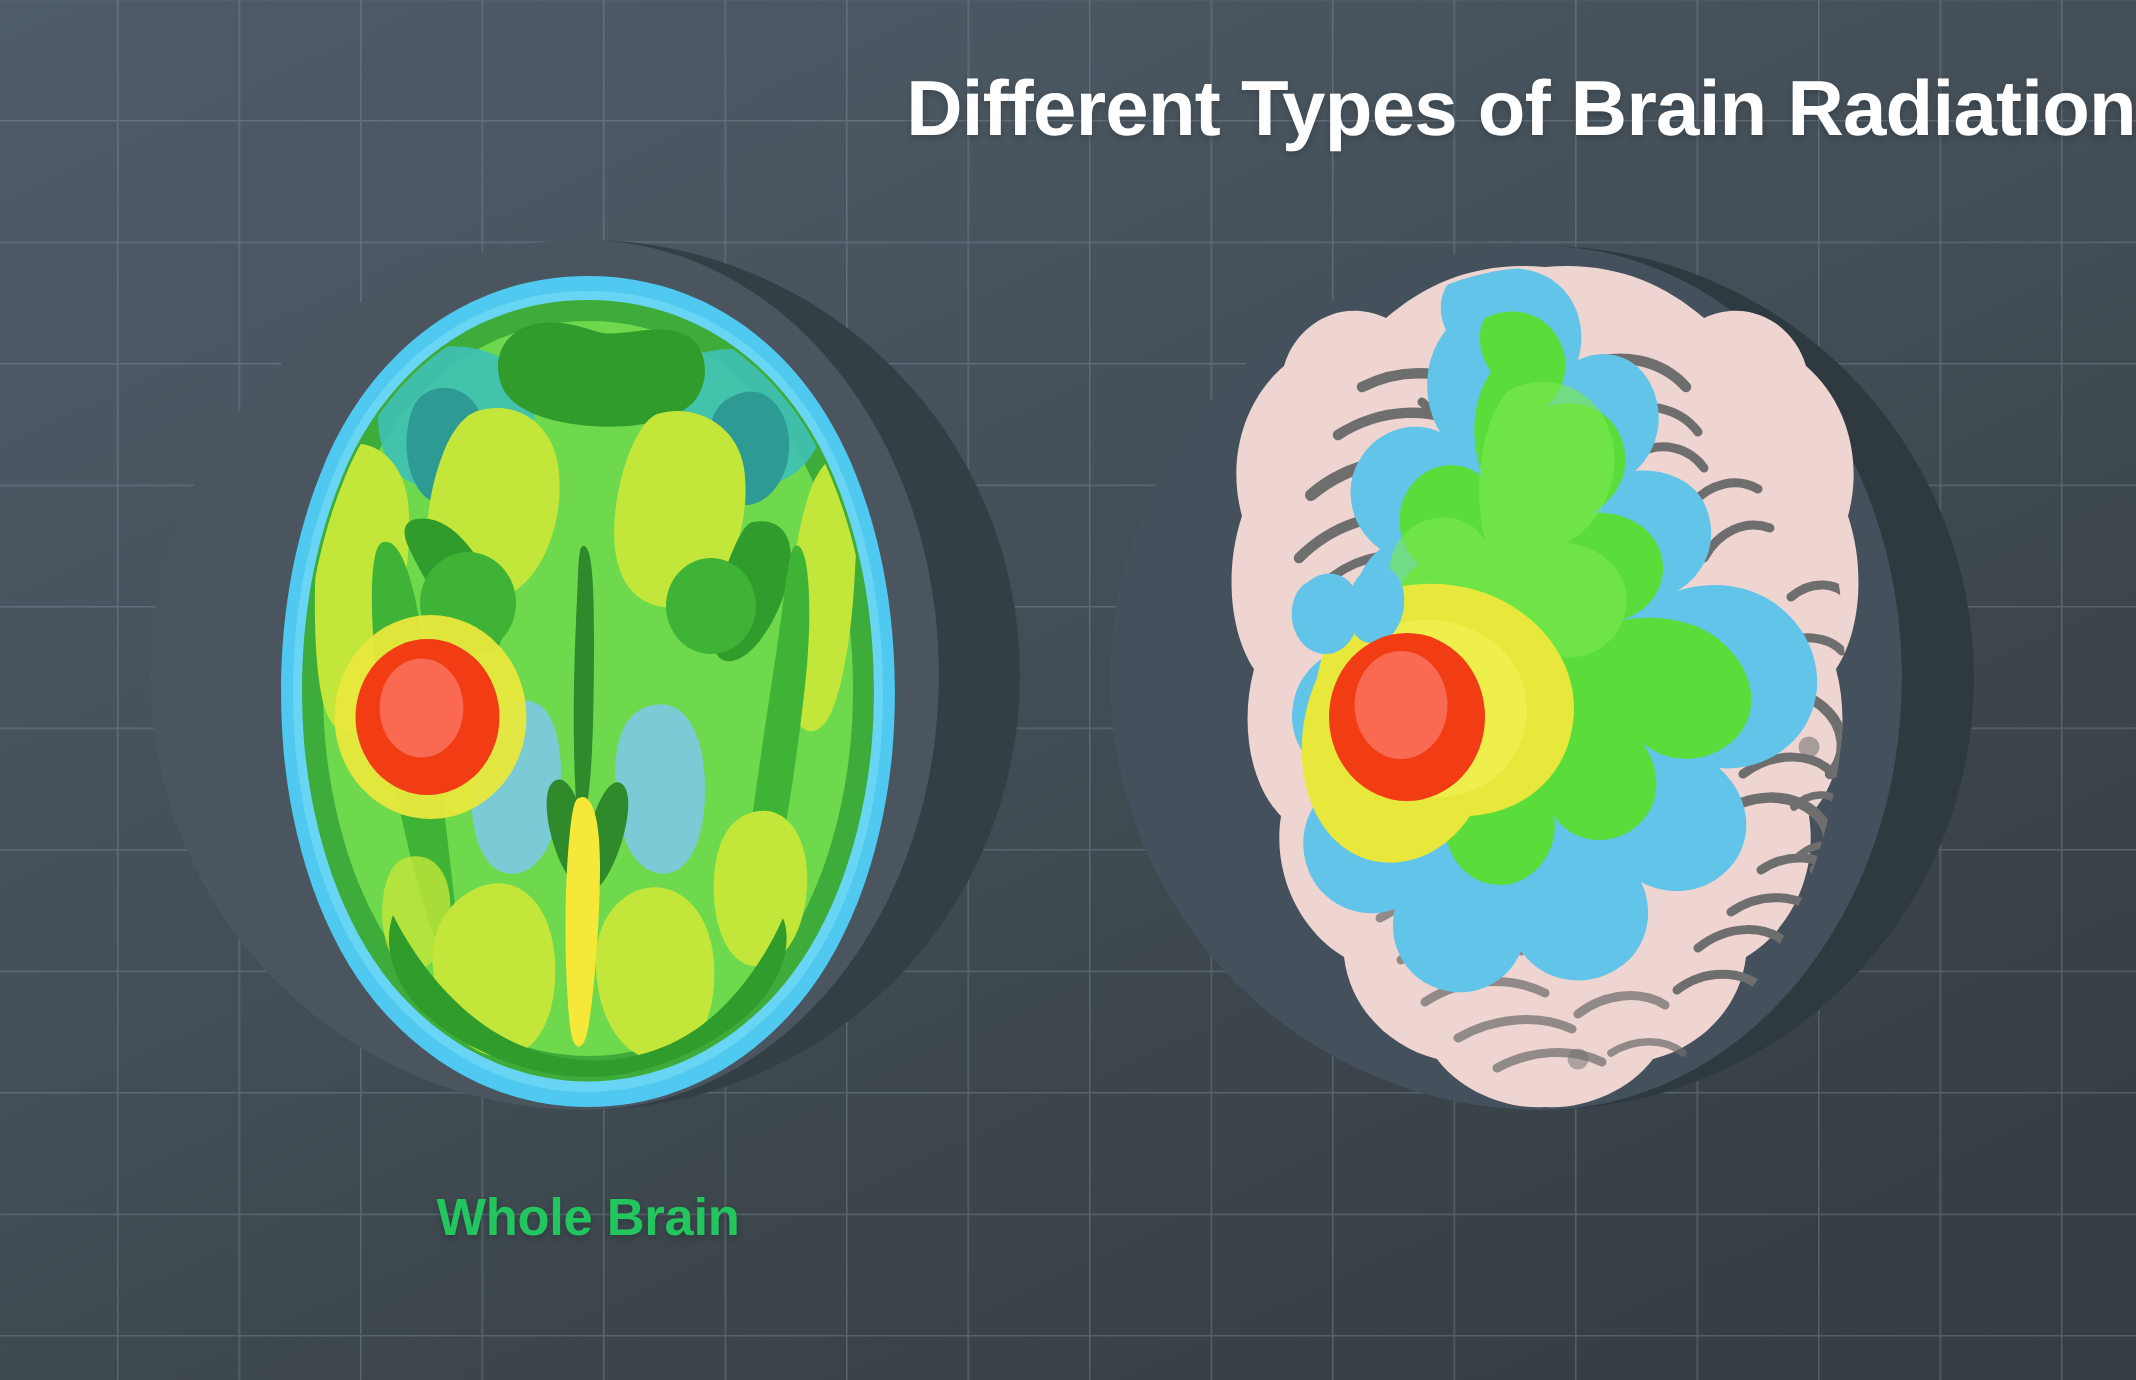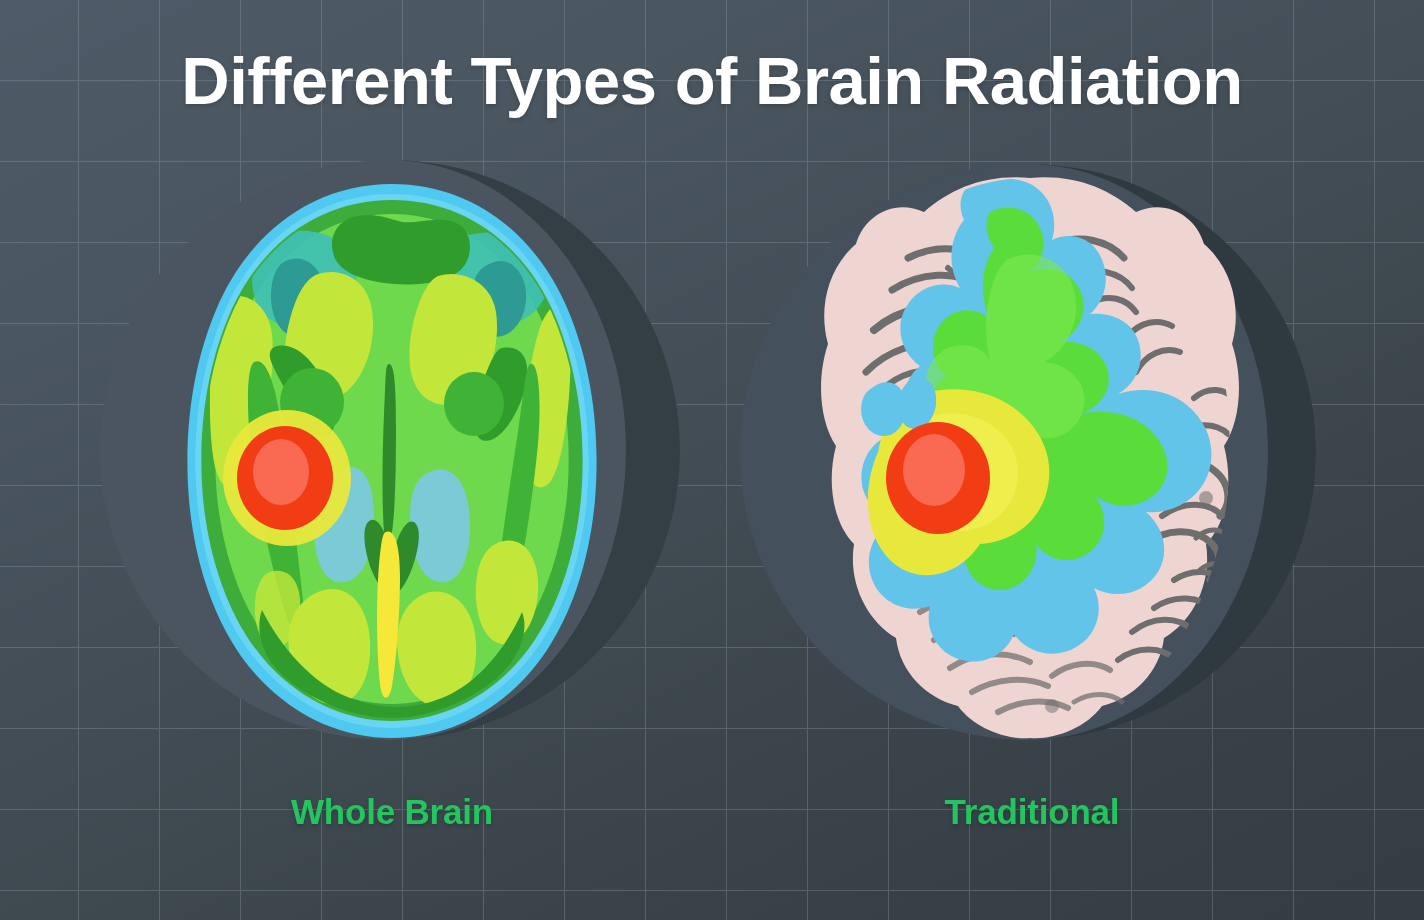--- a/index.html
+++ b/index.html
@@ -28,23 +28,23 @@
   }
   #bg-grid {
     position: absolute;
     inset: 0;
   }
   #title {
     position: absolute;
     left: 0;
     right: 0;
     top: 47px;
-    text-align: center;
+    text-align: right;
     color: #ffffff;
-    font-size: 67px;
+    font-size: 52px;
     font-weight: bold;
     letter-spacing: -0.5px;
     line-height: 1;
     white-space: nowrap;
     text-shadow: 0 2px 5px rgba(0,0,0,0.18);
   }
   .panel {
     position: absolute;
     top: 140px;
     width: 620px;
@@ -367,16 +367,15 @@
         <path d="M190 240 C204 232 216 246 214 264 C212 282 200 292 188 288
                  C176 284 174 262 180 250 C183 244 186 242 190 240 Z" fill="#61c4e8"></path>
       </g>
 
       <g>
         <ellipse cx="216" cy="338" rx="52" ry="56" fill="#f23c14"></ellipse>
         <ellipse cx="212" cy="330" rx="31" ry="36" fill="#fa6a52"></ellipse>
       </g>
     </svg>
 
-    <div class="caption">Traditional</div>
   </div>
 
 </div>
 
 </body></html>

